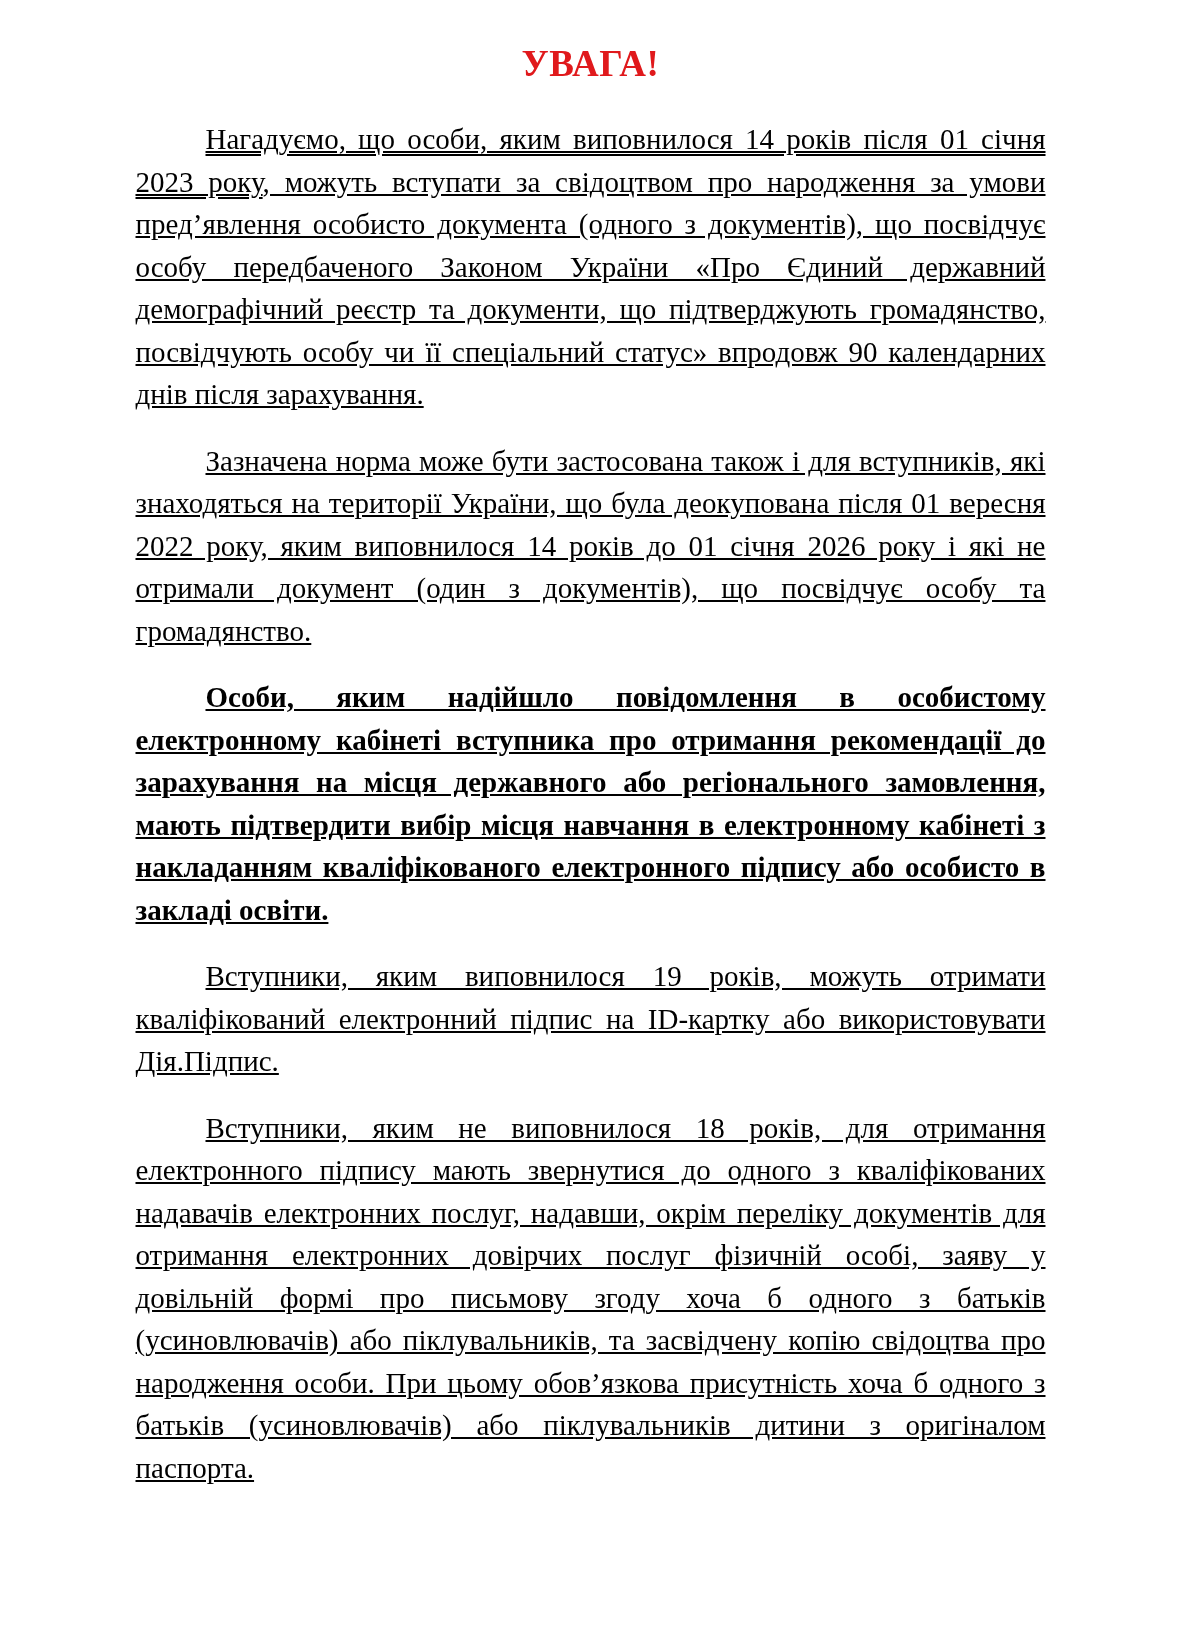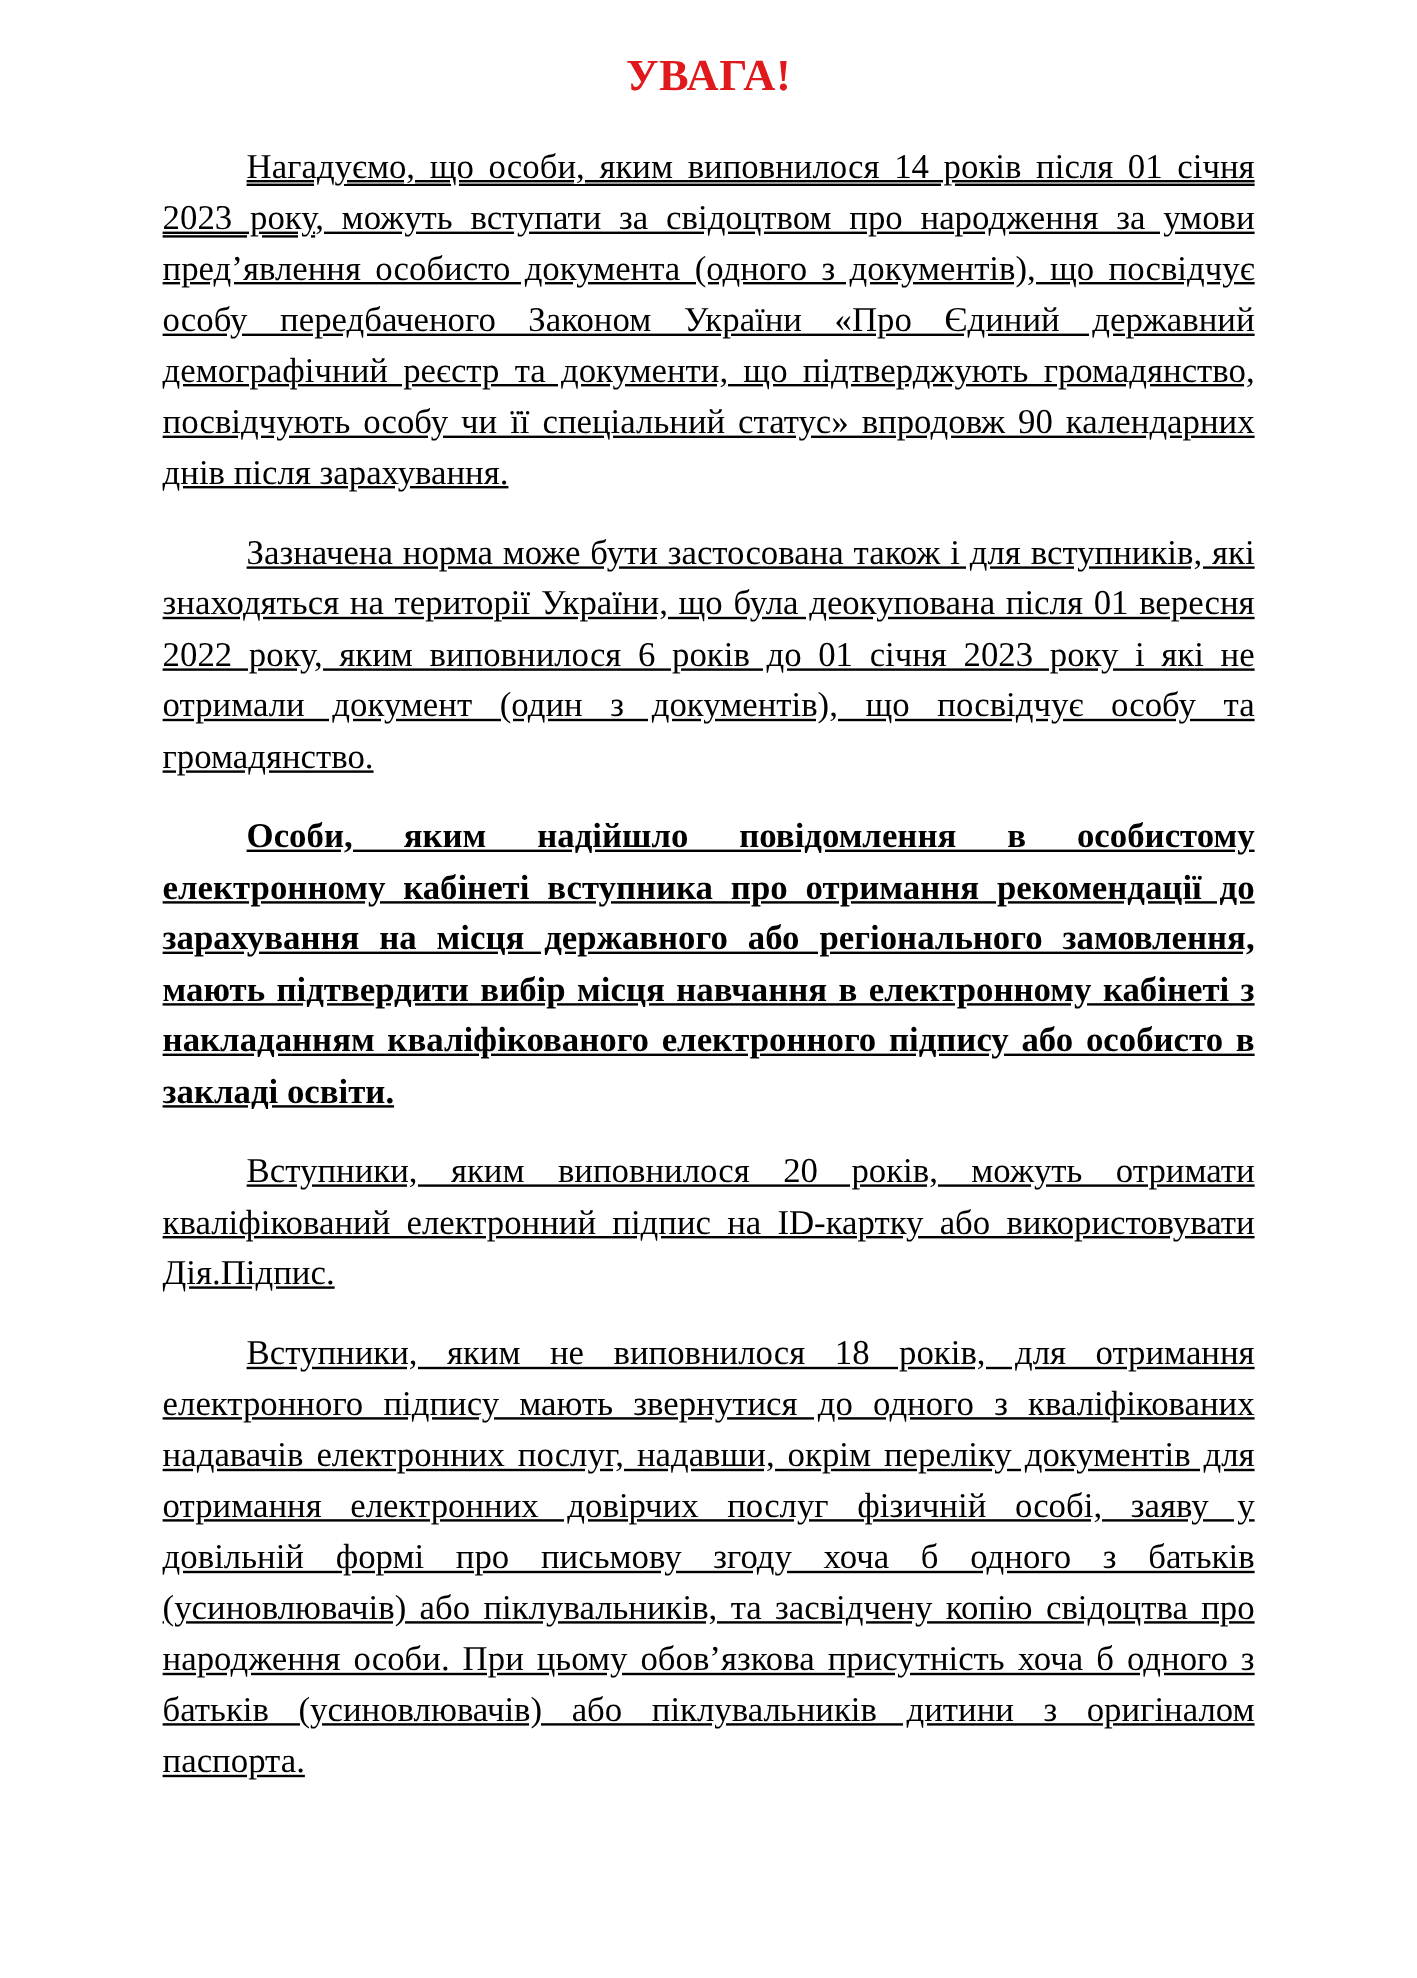--- a/index.html
+++ b/index.html
@@ -45,21 +45,21 @@
 </style>
 </head>
 <body>
 
 <div class="page" style="color: rgb(0, 0, 0);">
 
   <h1 class="doc-title" style="color: rgb(224, 25, 28);">УВАГА!</h1>
 
   <p class="para"><span class="u-lead">Нагадуємо, що особи, яким виповнилося 14 років після 01 січня 2023 року</span><span>, можуть вступати за свідоцтвом про народження за умови пред’явлення особисто документа (одного з документів), що посвідчує особу передбаченого Законом України «Про Єдиний державний демографічний реєстр та документи, що підтверджують громадянство, посвідчують особу чи її спеціальний статус» впродовж 90 календарних днів після зарахування.</span></p>
 
-  <p class="para">Зазначена норма може бути застосована також і для вступників, які знаходяться на території України, що була деокупована після 01 вересня 2022 року, яким виповнилося 6 років до 01 січня 2023 року і які не отримали документ (один з документів), що посвідчує особу та громадянство.</p>
+  <p class="para">Зазначена норма може бути застосована також і для вступників, які знаходяться на території України, що була деокупована після 01 вересня 2022 року, яким виповнилося 14 років до 01 січня 2026 року і які не отримали документ (один з документів), що посвідчує особу та громадянство.</p>
 
   <p class="para bold">Особи, яким надійшло повідомлення в особистому електронному кабінеті вступника про отримання рекомендації до зарахування на місця державного або регіонального замовлення, мають підтвердити вибір місця навчання в електронному кабінеті з накладанням кваліфікованого електронного підпису або особисто в закладі освіти.</p>
 
-  <p class="para">Вступники, яким виповнилося 20 років, можуть отримати кваліфікований електронний підпис на ID-картку або використовувати Дія.Підпис.</p>
+  <p class="para">Вступники, яким виповнилося 19 років, можуть отримати кваліфікований електронний підпис на ID-картку або використовувати Дія.Підпис.</p>
 
   <p class="para">Вступники, яким не виповнилося 18 років, для отримання електронного підпису мають звернутися до одного з кваліфікованих надавачів електронних послуг, надавши, окрім переліку документів для отримання електронних довірчих послуг фізичній особі, заяву у довільній формі про письмову згоду хоча б одного з батьків (усиновлювачів) або піклувальників, та засвідчену копію свідоцтва про народження особи. При цьому обов’язкова присутність хоча б одного з батьків (усиновлювачів) або піклувальників дитини з оригіналом паспорта.</p>
 
 </div>
 
 </body></html>

